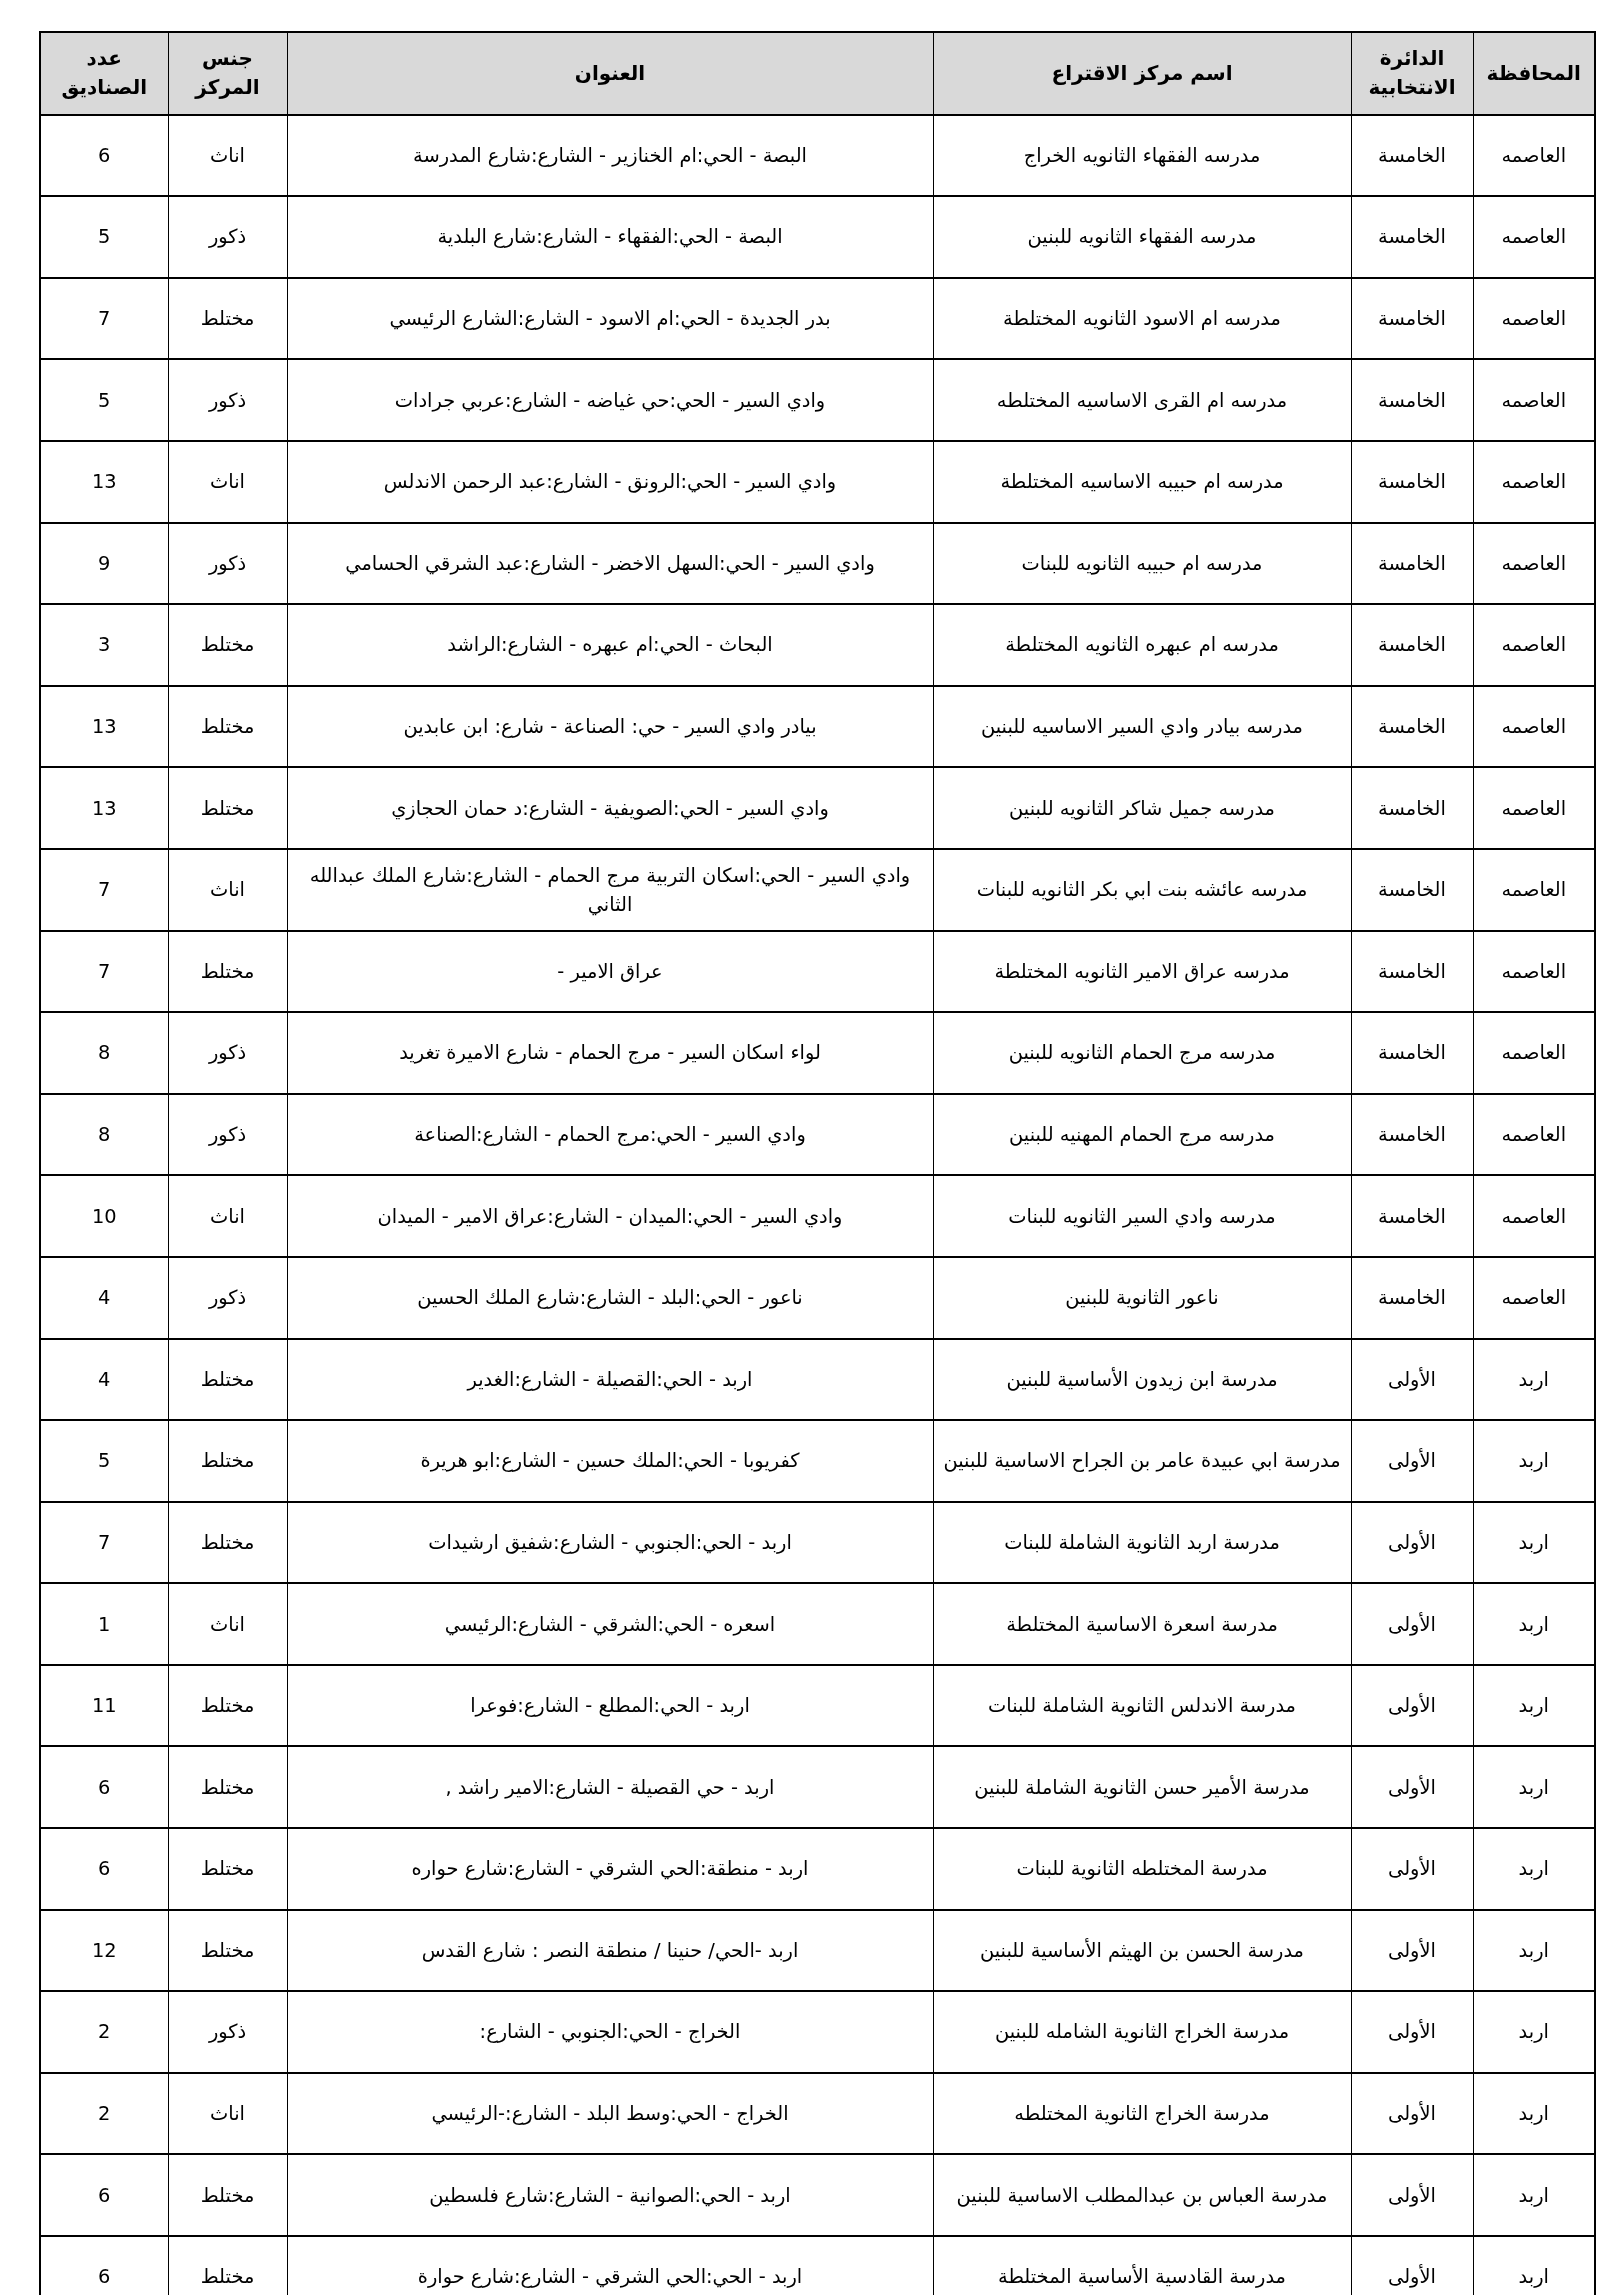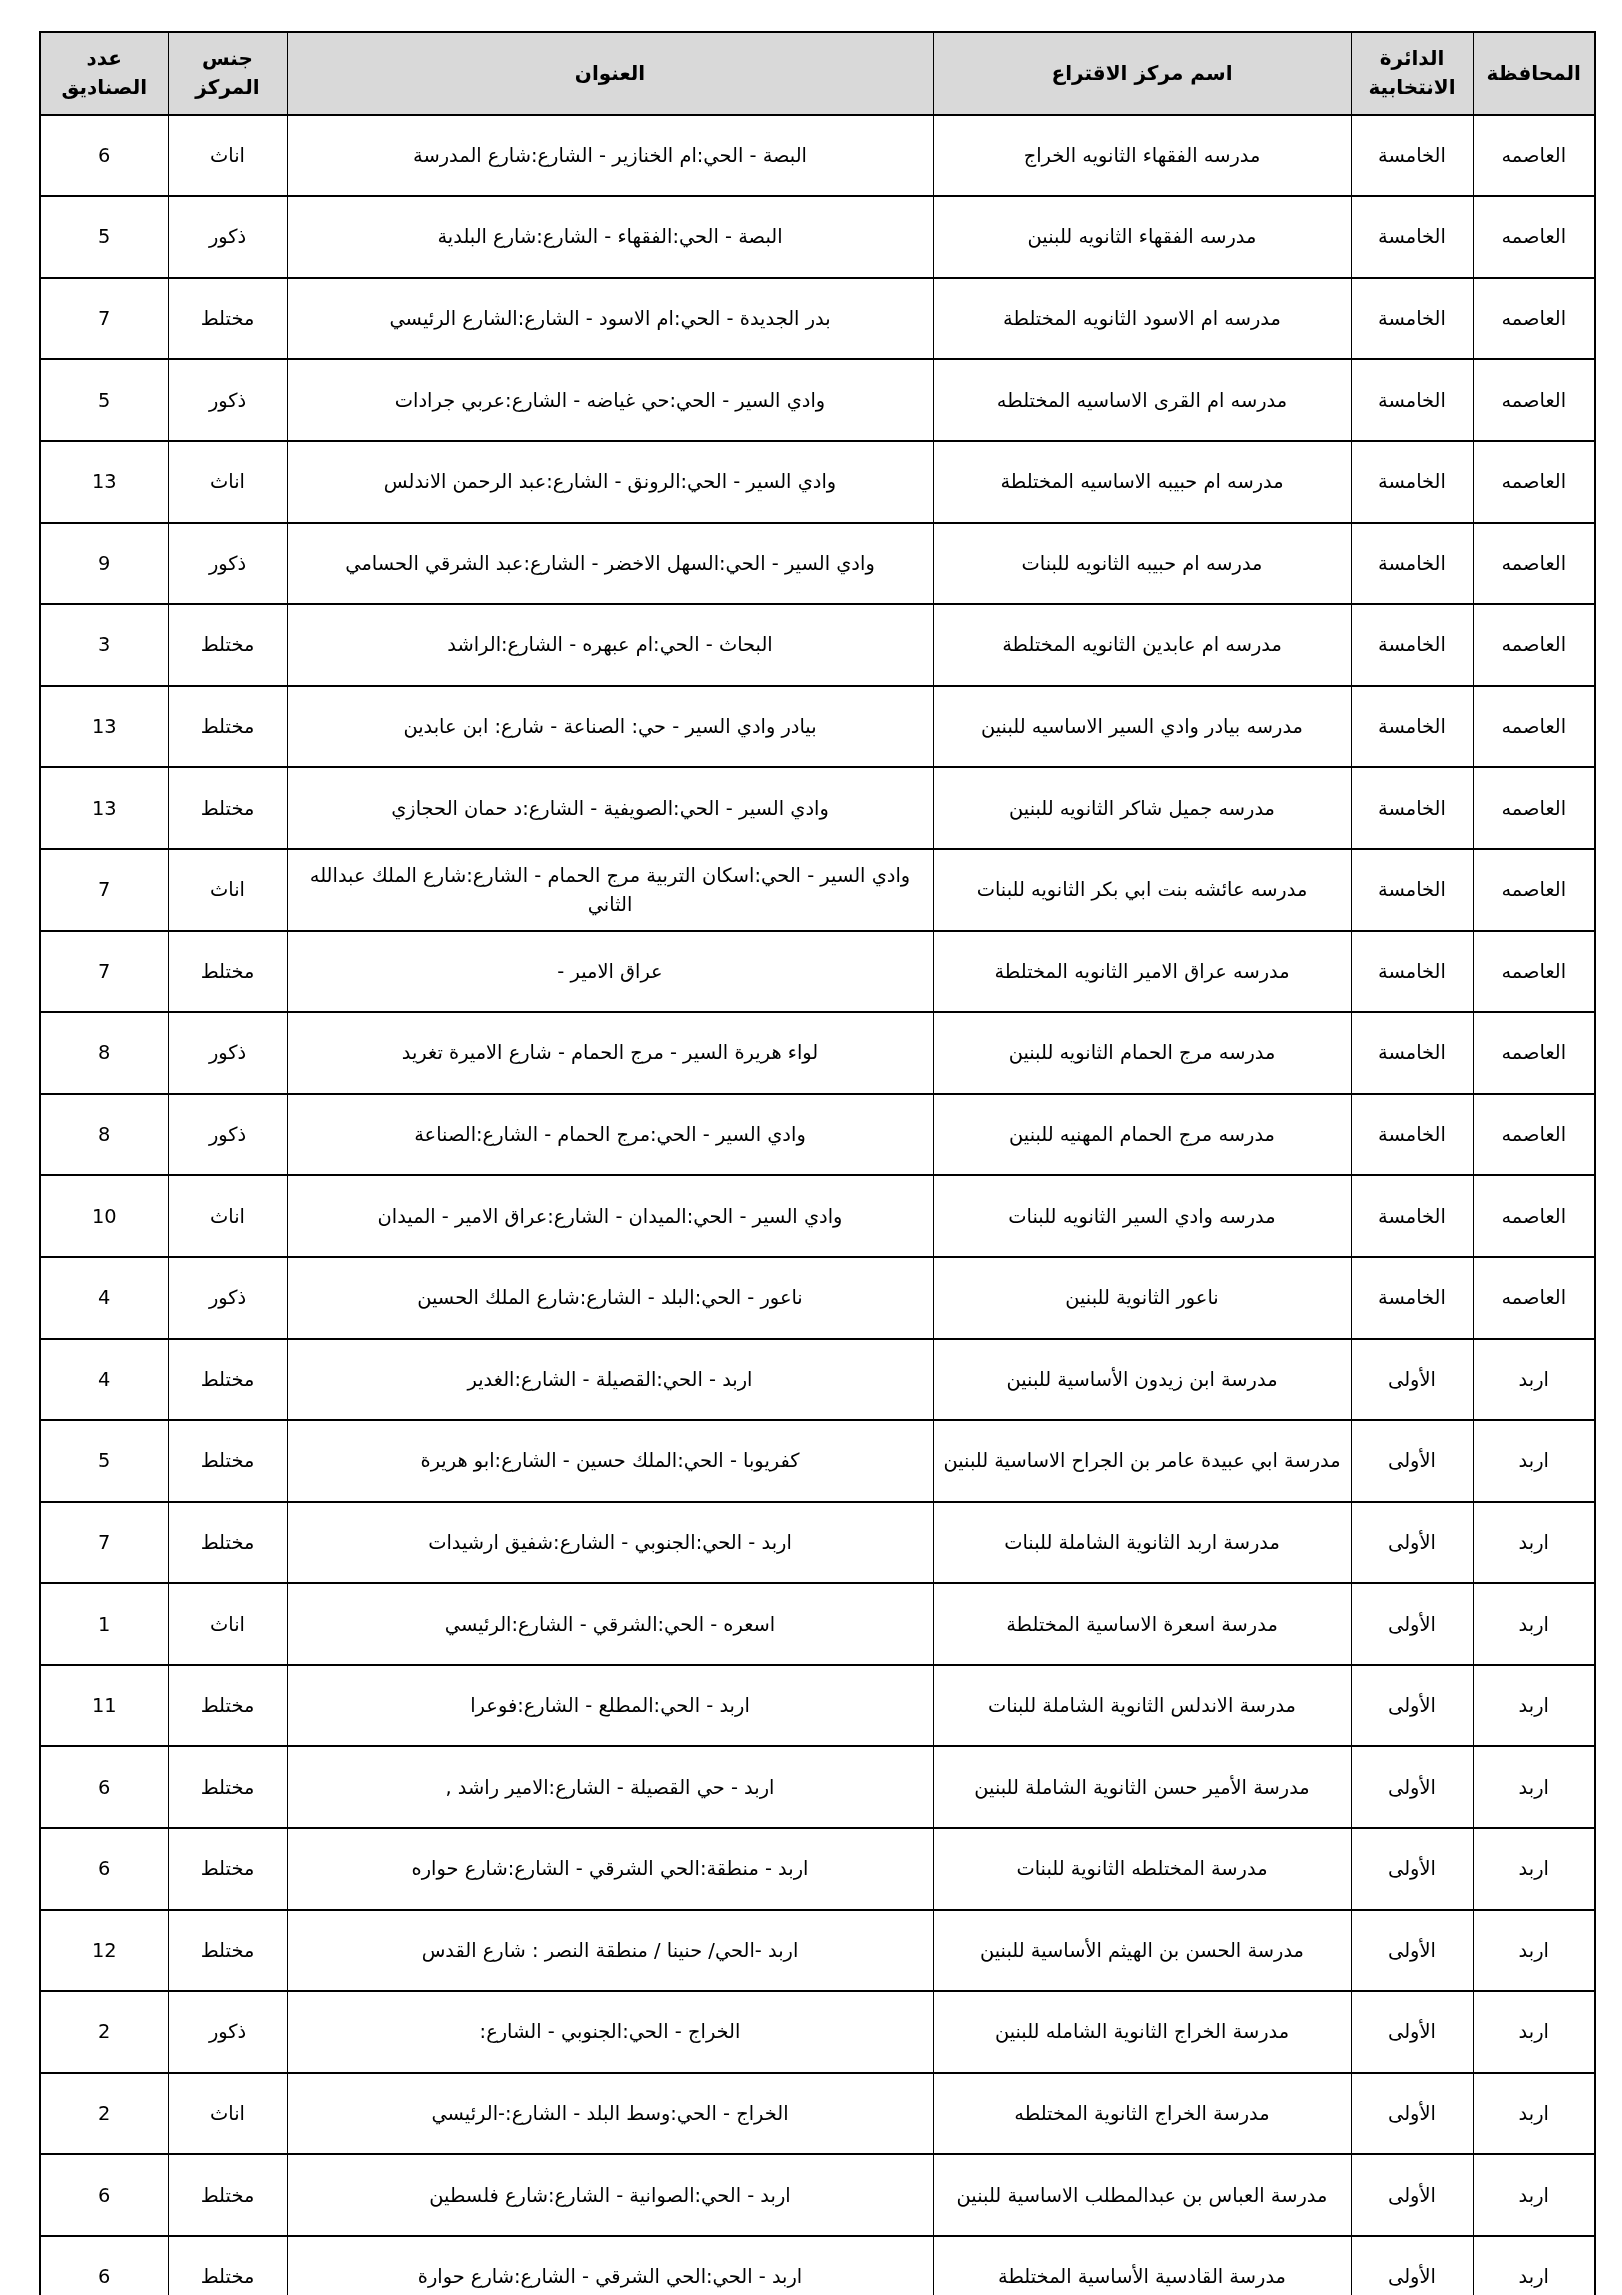--- a/index.html
+++ b/index.html
@@ -120,21 +120,21 @@
           <td>العاصمه</td>
           <td>الخامسة</td>
           <td>مدرسه ام حبيبه الثانويه للبنات</td>
           <td>وادي السير - الحي:السهل الاخضر - الشارع:عبد الشرقي الحسامي</td>
           <td>ذكور</td>
           <td>9</td>
         </tr>
         <tr>
           <td>العاصمه</td>
           <td>الخامسة</td>
-          <td>مدرسه ام عابدين الثانويه المختلطة</td>
+          <td>مدرسه ام عبهره الثانويه المختلطة</td>
           <td>البحاث - الحي:ام عبهره - الشارع:الراشد</td>
           <td>مختلط</td>
           <td>3</td>
         </tr>
         <tr>
           <td>العاصمه</td>
           <td>الخامسة</td>
           <td>مدرسه بيادر وادي السير الاساسيه للبنين</td>
           <td>بيادر وادي السير - حي: الصناعة - شارع: ابن عابدين</td>
           <td>مختلط</td>
@@ -161,21 +161,21 @@
           <td>الخامسة</td>
           <td>مدرسه عراق الامير الثانويه المختلطة</td>
           <td>عراق الامير -</td>
           <td>مختلط</td>
           <td>7</td>
         </tr>
         <tr>
           <td>العاصمه</td>
           <td>الخامسة</td>
           <td>مدرسه مرج الحمام الثانويه للبنين</td>
-          <td>لواء هريرة السير -  مرج الحمام - شارع الاميرة تغريد</td>
+          <td>لواء اسكان السير -  مرج الحمام - شارع الاميرة تغريد</td>
           <td>ذكور</td>
           <td>8</td>
         </tr>
         <tr>
           <td>العاصمه</td>
           <td>الخامسة</td>
           <td>مدرسه مرج الحمام المهنيه للبنين</td>
           <td>وادي السير - الحي:مرج الحمام - الشارع:الصناعة</td>
           <td>ذكور</td>
           <td>8</td>

